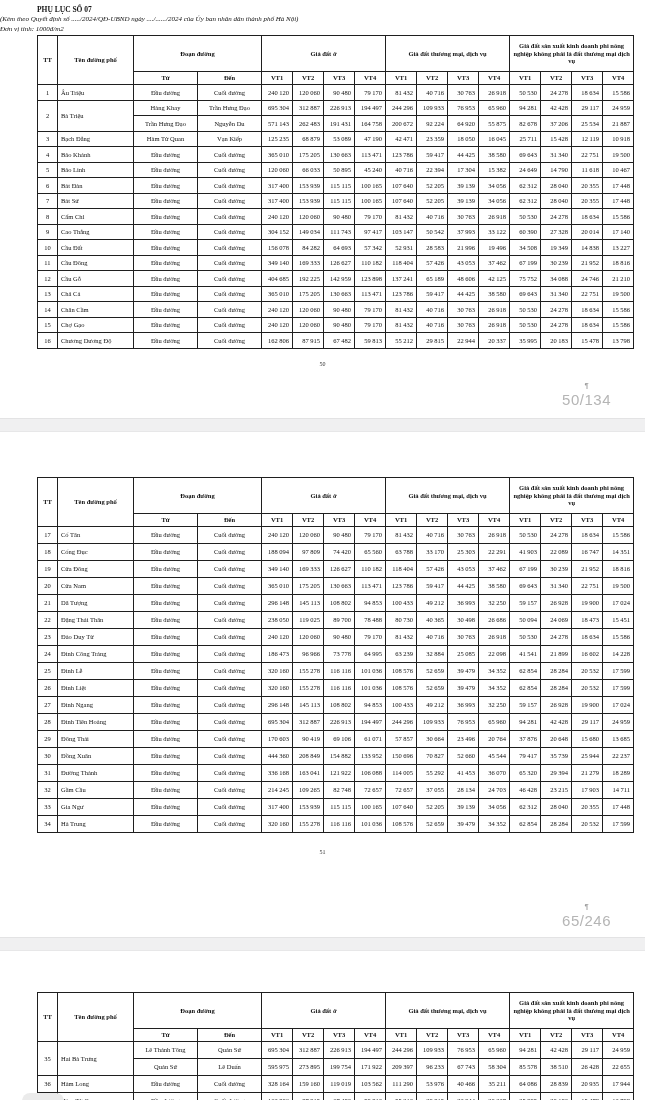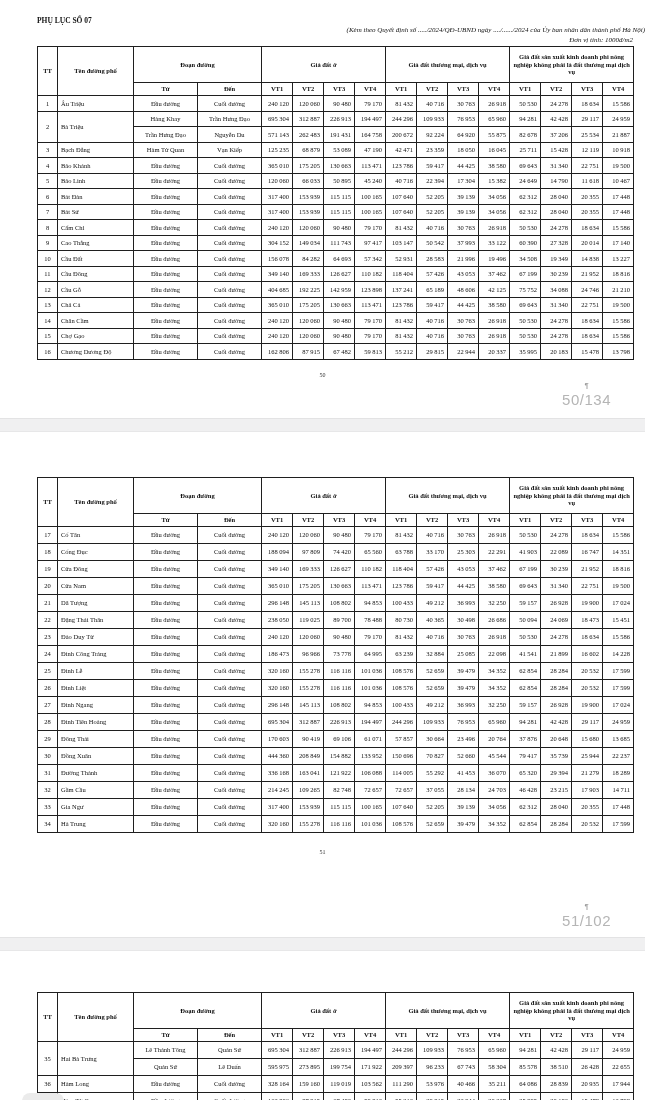--- a/index.html
+++ b/index.html
@@ -3,25 +3,25 @@
 <meta charset="utf-8">
 <style>
   html,body{margin:0;padding:0;}
   body{
     width:645px;height:1100px;overflow:hidden;background:#fff;position:relative;
     font-family:"Liberation Serif","DejaVu Serif",serif;color:#111;
   }
   .page{background:#fff;position:relative;}
   .page-sep{height:12px;background:#f0f0f1;border-top:1px solid #e3e3e4;border-bottom:1px solid #e7e7e8;}
   
-  .doc-head{padding-top:16px;}
+  .doc-head{padding-top:5px;}
   .appendix{font-size:7.5px;font-weight:bold;margin-left:37px;}
   .doc-title{text-align:center;font-weight:bold;font-size:8.8px;margin-top:2px;}
-  .doc-subtitle{text-align:right;font-style:italic;font-size:7px;margin-top:1px;}
-  .unit-note{text-align:right;font-style:italic;font-size:7px;margin:2px 12px 1px 0;}
+  .doc-subtitle{text-align:left;font-style:italic;font-size:7px;margin-top:1px;}
+  .unit-note{font-style:italic;font-size:7px;margin:2px 12px 1px 0;}
   
   table{border-collapse:collapse;table-layout:fixed;width:596px;margin-left:37px;
         font-size:6.5px;line-height:1.15;border:1.5px solid #1f1f1f;}
   th,td{border:1px solid #1f1f1f;padding:0 2px;vertical-align:middle;overflow:hidden;}
   th{font-weight:bold;text-align:center;white-space:normal;padding:0 3px;}
   thead tr.hdr-group{height:36px;}
   thead tr.hdr-vt{height:13px;}
   td{white-space:nowrap;}
   td.c-tt{text-align:center;}
   td.c-name{text-align:left;padding-left:3px;}
@@ -781,21 +781,21 @@
           <td class="c-num">62 854</td>
           <td class="c-num">28 284</td>
           <td class="c-num">20 532</td>
           <td class="c-num">17 599</td>
         </tr>
       </tbody>
     </table>
   <div class="printed-num">51</div>
   <div class="marker">
     <span class="glyph">¶</span>
-    <span class="frac">51/102</span>
+    <span class="frac">65/246</span>
   </div>
 </section>
 
 <div class="page-sep"></div>
 
 <section class="page pg3" style="height:198px;">
   <table class="t52" style="margin-top:41px;">
       <colgroup>
         <col style="width: 20px;">
         <col style="width: 76px;">

